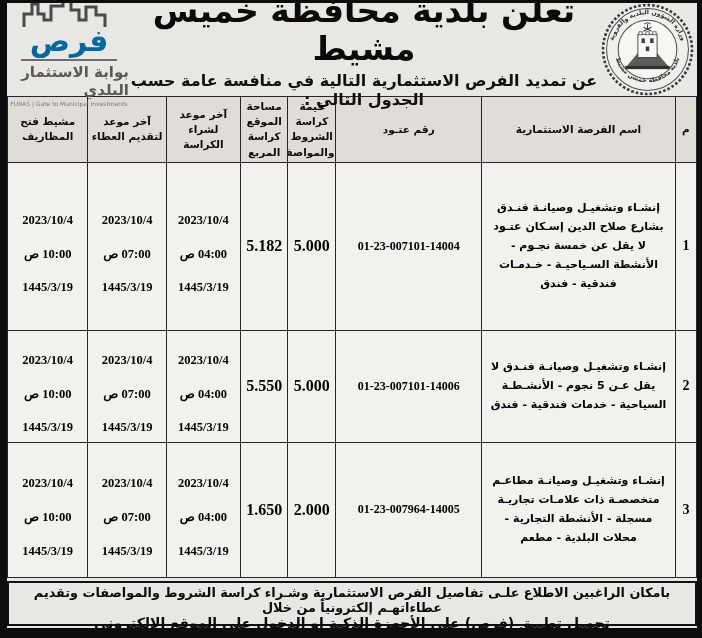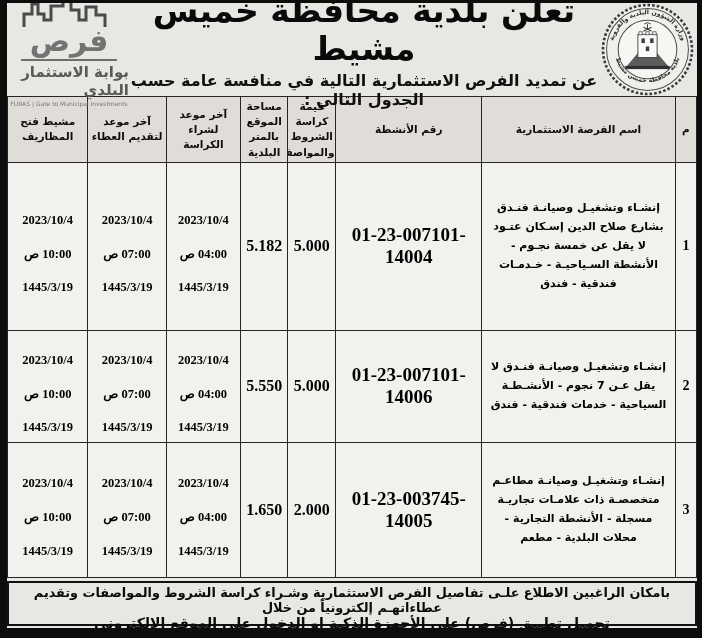--- a/index.html
+++ b/index.html
@@ -18,35 +18,35 @@
   
   .masthead { display:flex; align-items:center; height:93px; padding:1px 2px; }
 
   .seal { width:96px; flex:0 0 96px; display:flex; justify-content:center; }
 
   .title-block { flex:1; text-align:center; padding-top:2px; }
   .main-title { font-size:33px; font-weight:bold; color:#0a0a0a; line-height:1.15; letter-spacing:-1px; }
   .sub-title  { font-size:16px; font-weight:bold; color:#111; margin-top:3px; }
 
   .furas { width:120px; flex:0 0 120px; display:flex; flex-direction:column; align-items:center; padding-top:2px; }
-  .furas .wordmark { font-size:30px; font-weight:bold; color:#737373; line-height:1; margin-top:-2px; }
+  .furas .wordmark { font-size:30px; font-weight:bold; color:#0369a1; line-height:1; margin-top:-2px; }
   .furas .rule { width:96px; height:2px; background:#6e6e6e; margin:3px 0 2px; }
   .furas .tag-ar { font-size:15px; font-weight:bold; color:#5a5a5a; }
   .furas .tag-en { font-size:6px; color:#777; margin-top:1px; direction:ltr; }
 
   
   table { width:690px; border-collapse:collapse; table-layout:fixed; }
   th, td { border:1.6px solid #262626; vertical-align:middle; text-align:center; overflow:hidden; }
   thead tr { height:61px; }
   th { background:#e0ddd9; font-size:10.5px; font-weight:bold; color:#0d0d0d; line-height:1.45; padding:2px 1px; }
   td { background:#f3f1ee; color:#000; }
 
   td.name-cell { font-size:11px; font-weight:bold; line-height:1.72; padding:2px 7px; }
   .serif { font-family:"Liberation Serif", serif; font-weight:bold; }
-  td.num-cell  { font-size:19px; }
+  td.num-cell  { font-size:12px; }
   td.val-cell  { font-size:16px; }
   td.date-cell { font-size:12.5px; line-height:1.5; }
   td.serial-cell { font-size:14px; }
   .ltr { direction:ltr; unicode-bidi:isolate; }
   .dline { display:block;margin-top:15px; }
 
   
   .notice {
     margin:3px 0 0; border:2.2px solid #111; background:#e9e7e3;
     text-align:center; padding:2px 4px 3px; height:45px;
@@ -122,23 +122,23 @@
         <col style="width:48px">
       <col style="width:47px">
         <col style="width:74px">
         <col style="width:78px">
         <col style="width:80px">
     </colgroup>
     <thead>
       <tr>
         <th>م</th>
         <th>اسم الفرصة الاستثمارية</th>
-        <th>رقم الأنشطة</th>
+        <th>رقم عتـود</th>
         <th>قيمة كراسة الشروط والمواصفات</th>
-        <th>مساحة الموقع بالمتر البلدية</th>
+        <th>مساحة الموقع كراسة المربع</th>
         <th>آخر موعد لشراء الكراسة</th>
         <th>آخر موعد لتقديم العطاء</th>
         <th>مشيط فتح المظاريف</th>
       </tr>
     </thead>
     <tbody>
       <tr style="height:168px">
         <td class="serial-cell serif">1</td>
         <td class="name-cell">إنشـاء وتشغيـل وصيانـة فنـدق بشارع صلاح الدين إسـكان عتـود لا يقل عن خمسة نجـوم - الأنشطة السـياحيـة - خـدمـات فندقية - فندق</td>
         <td class="num-cell serif"><span class="ltr">01-23-007101-14004</span></td>
@@ -155,21 +155,21 @@
           <span class="dline">1445/3/19</span>
         </td>
         <td class="date-cell serif">
           <span class="dline">2023/10/4</span>
           <span class="dline">10:00 ص</span>
           <span class="dline">1445/3/19</span>
         </td>
       </tr>
       <tr style="height:112px">
         <td class="serial-cell serif">2</td>
-        <td class="name-cell">إنشـاء وتشغيـل وصيانـة فنـدق لا يقل عـن 7 نجوم - الأنشـطـة السياحية - خدمات فندقية - فندق</td>
+        <td class="name-cell">إنشـاء وتشغيـل وصيانـة فنـدق لا يقل عـن 5 نجوم - الأنشـطـة السياحية - خدمات فندقية - فندق</td>
         <td class="num-cell serif"><span class="ltr">01-23-007101-14006</span></td>
         <td class="val-cell serif">5.000</td>
         <td class="val-cell serif">5.550</td>
         <td class="date-cell serif">
           <span class="dline">2023/10/4</span>
           <span class="dline">04:00 ص</span>
           <span class="dline">1445/3/19</span>
         </td>
         <td class="date-cell serif">
           <span class="dline">2023/10/4</span>
@@ -178,21 +178,21 @@
         </td>
         <td class="date-cell serif">
           <span class="dline">2023/10/4</span>
           <span class="dline">10:00 ص</span>
           <span class="dline">1445/3/19</span>
         </td>
       </tr>
       <tr style="height:135px">
         <td class="serial-cell serif">3</td>
         <td class="name-cell">إنشـاء وتشغيـل وصيانـة مطاعـم متخصصـة ذات علامـات تجاريـة مسجلة - الأنشطة التجارية - محلات البلدية - مطعم</td>
-        <td class="num-cell serif"><span class="ltr">01-23-003745-14005</span></td>
+        <td class="num-cell serif"><span class="ltr">01-23-007964-14005</span></td>
         <td class="val-cell serif">2.000</td>
         <td class="val-cell serif">1.650</td>
         <td class="date-cell serif">
           <span class="dline">2023/10/4</span>
           <span class="dline">04:00 ص</span>
           <span class="dline">1445/3/19</span>
         </td>
         <td class="date-cell serif">
           <span class="dline">2023/10/4</span>
           <span class="dline">07:00 ص</span>

